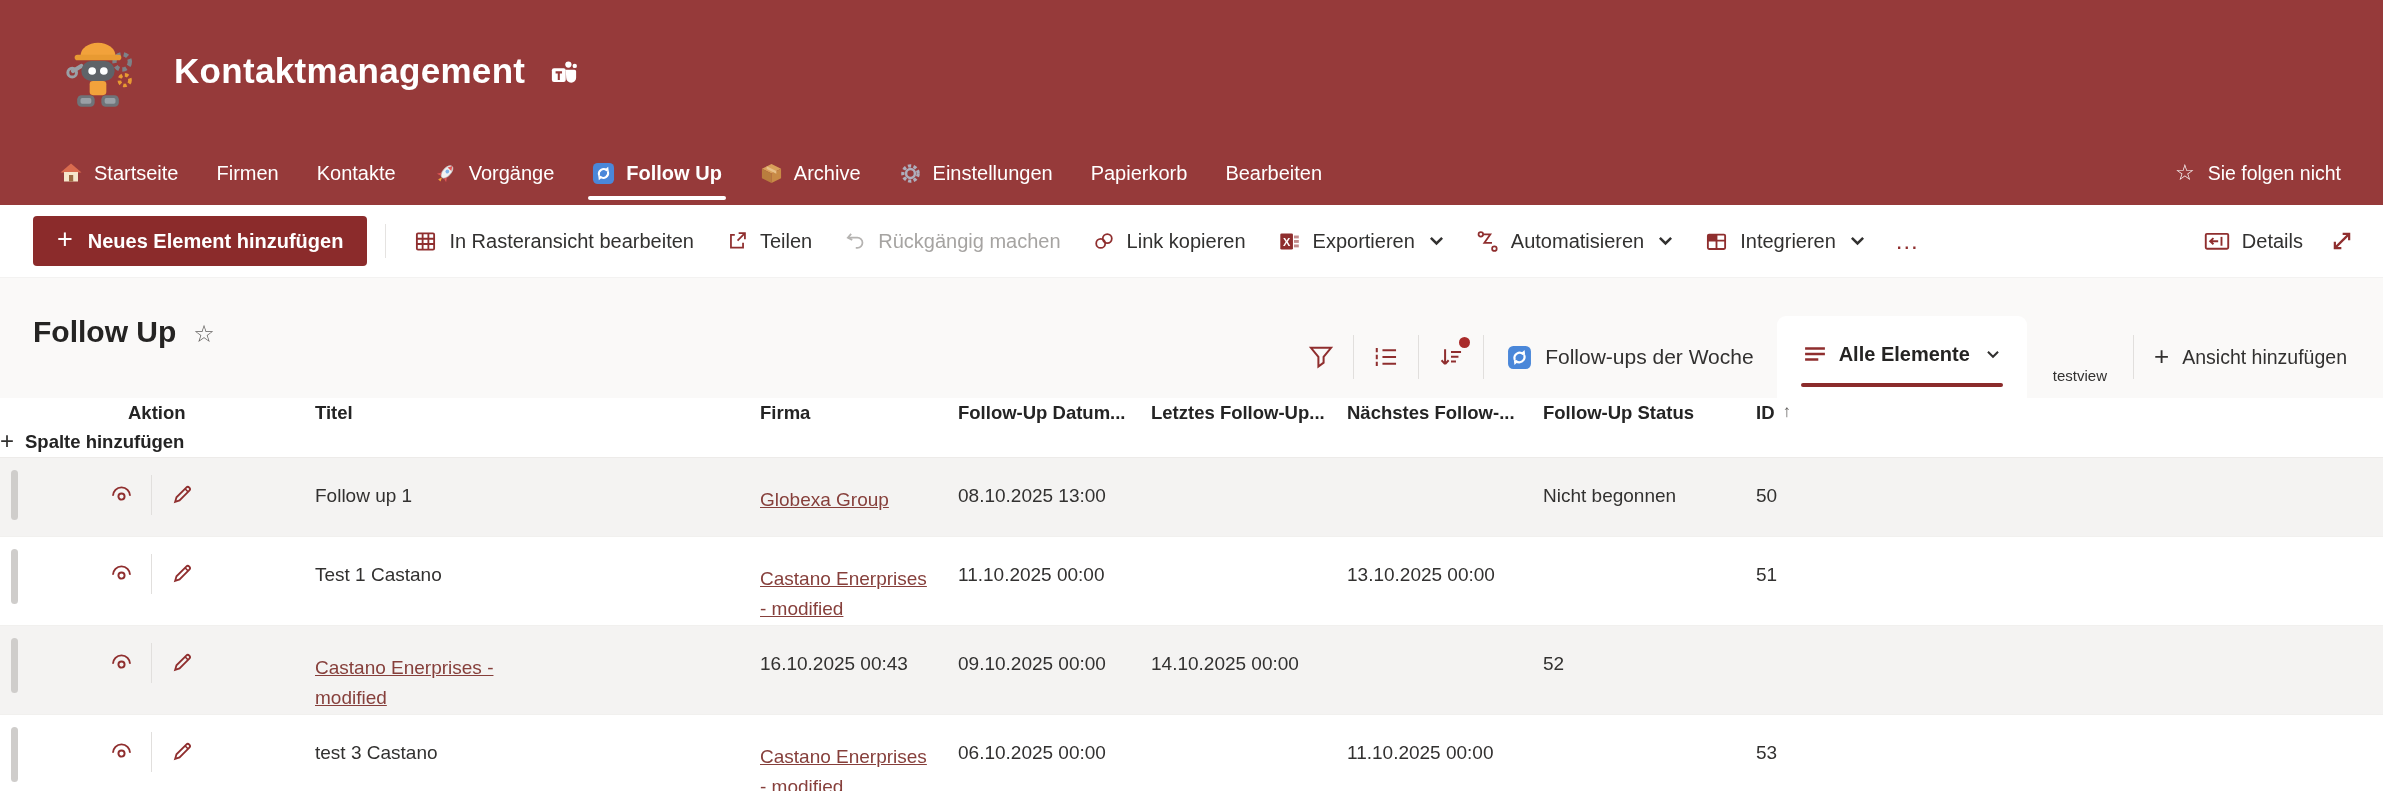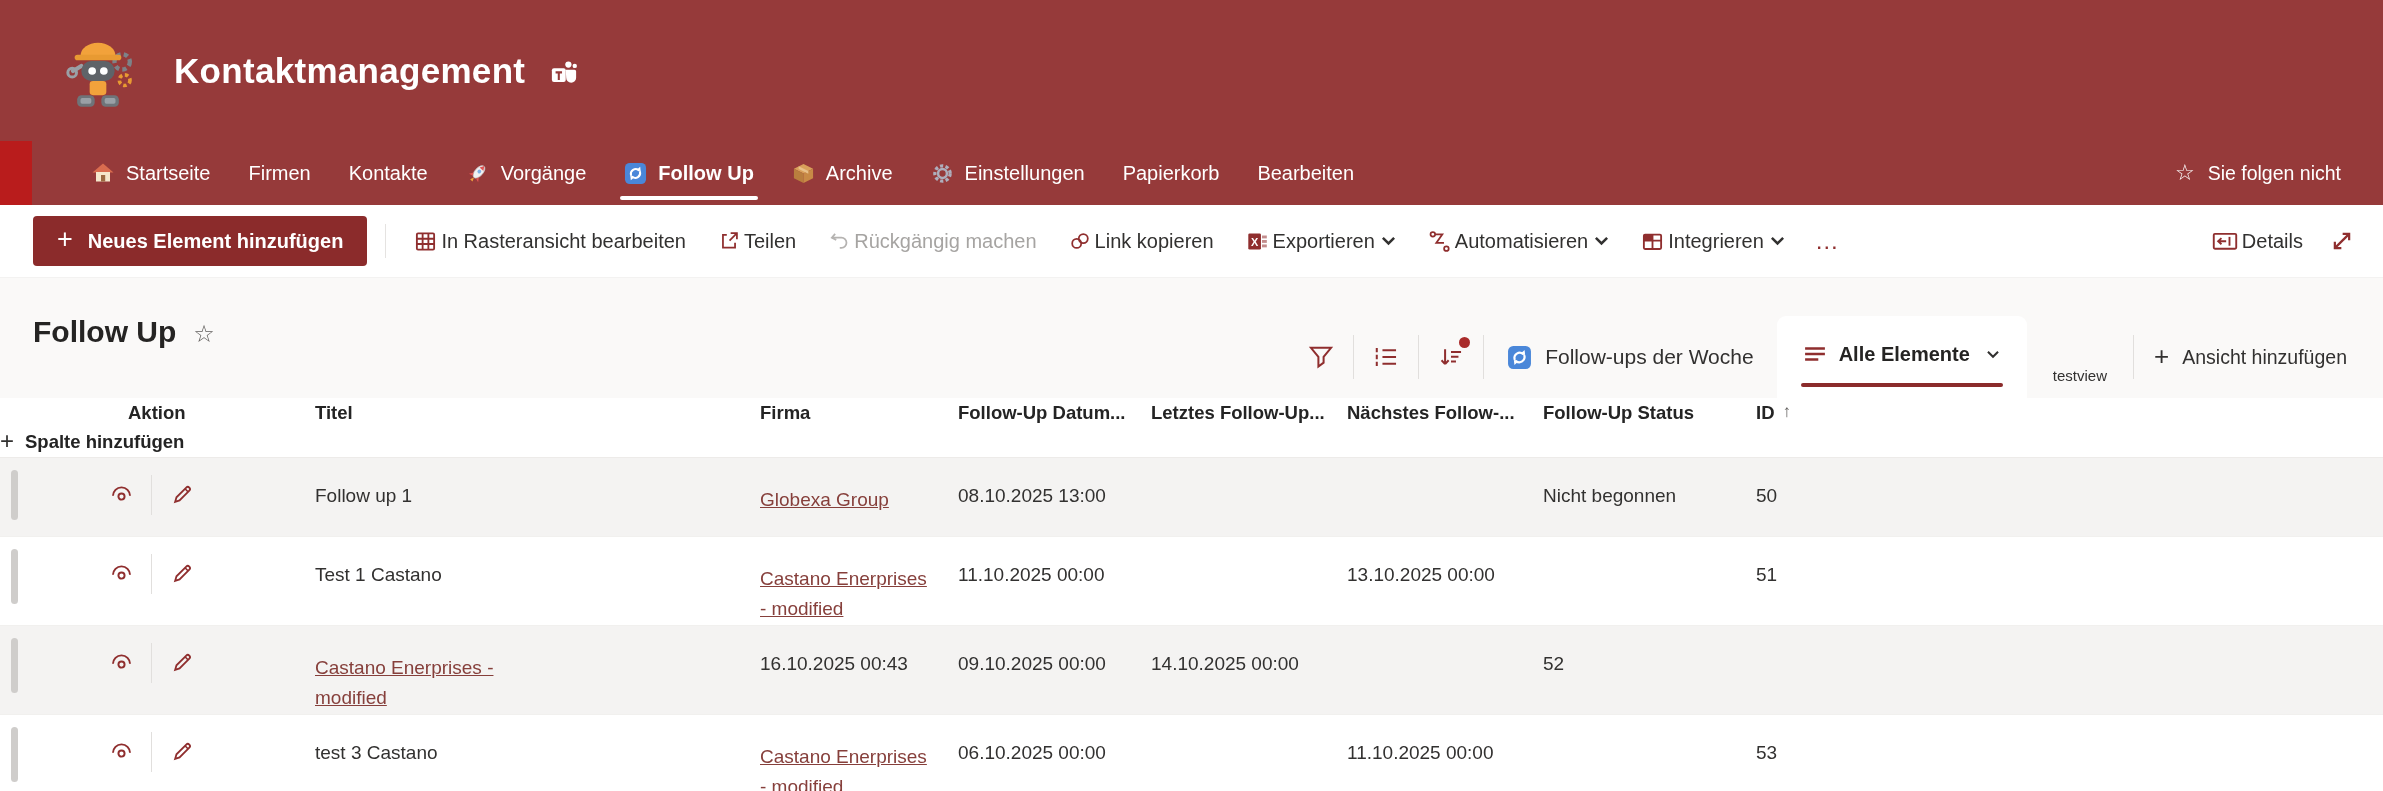--- a/index.html
+++ b/index.html
@@ -14,21 +14,21 @@
     height:141px; background:#963a3a; display:flex; align-items:center;
     padding-left:58px;
   }
   .site-logo { width:80px; height:80px; flex:0 0 auto; margin-right:36px; }
   .site-title { font-size:35px; font-weight:700; color:#fff; letter-spacing:.3px; }
   .teams-ico { margin-left:24px; margin-top:6px; }
 
   
   .site-nav {
     height:64px; background:#963a3a; display:flex; align-items:center;
-    padding:0 30px 0 40px; color:#fff;margin-left:32px;
+    padding:0 30px 0 40px; color:#fff;
   }
   .nav-item {
     display:flex; align-items:center; gap:11px; padding:0 19px; height:100%;
     font-size:20px; position:relative; cursor:pointer; white-space:nowrap;
   }
   .nav-item.active { font-weight:700; }
   .nav-item.active::after {
     content:""; position:absolute; left:15px; right:15px; bottom:5px; height:4px;
     background:#fff; border-radius:2px;
   }
@@ -41,21 +41,21 @@
     padding:0 28px 0 33px; border-bottom:1px solid #f3f2f1;
   }
   .btn-new {
     background:#8b2b2b; color:#fff; height:50px; border-radius:4px; border:none;
     padding:0 24px; font-size:20px; font-weight:600; display:flex; align-items:center;
     gap:15px; font-family:inherit; cursor:pointer; white-space:nowrap;
   }
   .btn-new .plus { font-size:27px; font-weight:400; line-height:1; margin-top:-3px; }
   .cb-sep { width:1px; height:34px; background:#e5e3e1; margin:0 12px 0 18px; }
   .cb-item {
-    display:flex; align-items:center; gap:4px; padding:0 16px; height:100%;
+    display:flex; align-items:center; gap:12px; padding:0 16px; height:100%;
     font-size:20px; color:#323130; cursor:pointer; white-space:nowrap; background:none; border:none; font-family:inherit;
   }
   .cb-ico { color:#8f2e2e; display:flex; }
   .cb-item.disabled { color:#a6a4a2; cursor:default; }
   .cb-item.disabled .cb-ico { color:#b5b3b1; }
   .cb-chevron { color:#323130; margin-left:2px; display:flex; }
   .cb-overflow { font-size:24px; color:#8f2e2e; padding:0 14px; letter-spacing:2px; cursor:pointer; }
   .cb-right { margin-left:auto; display:flex; align-items:center; }
 
   

